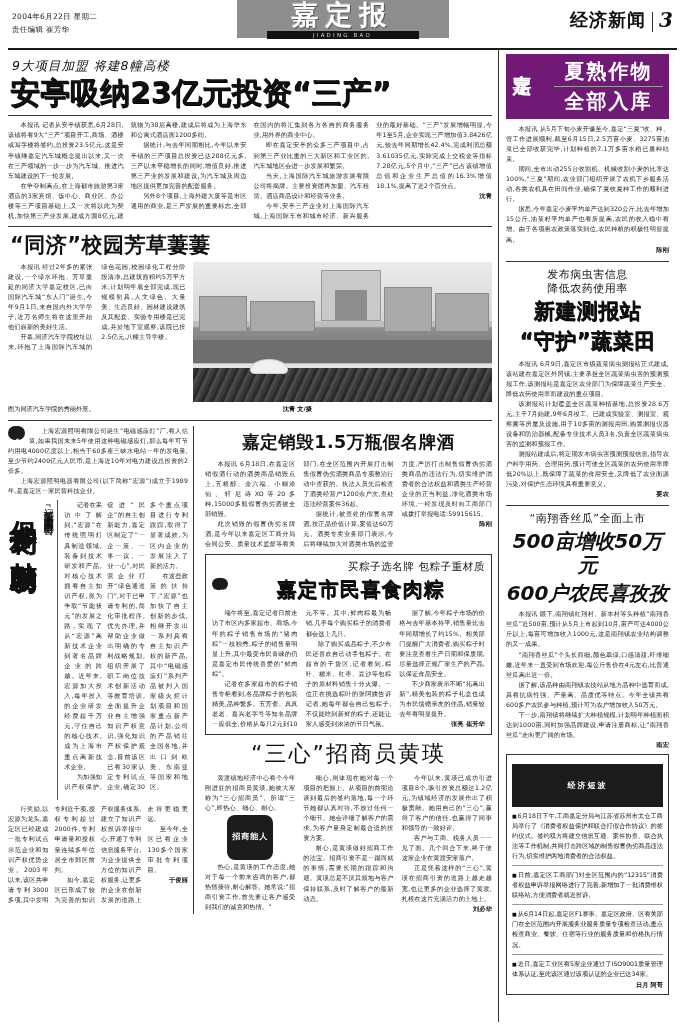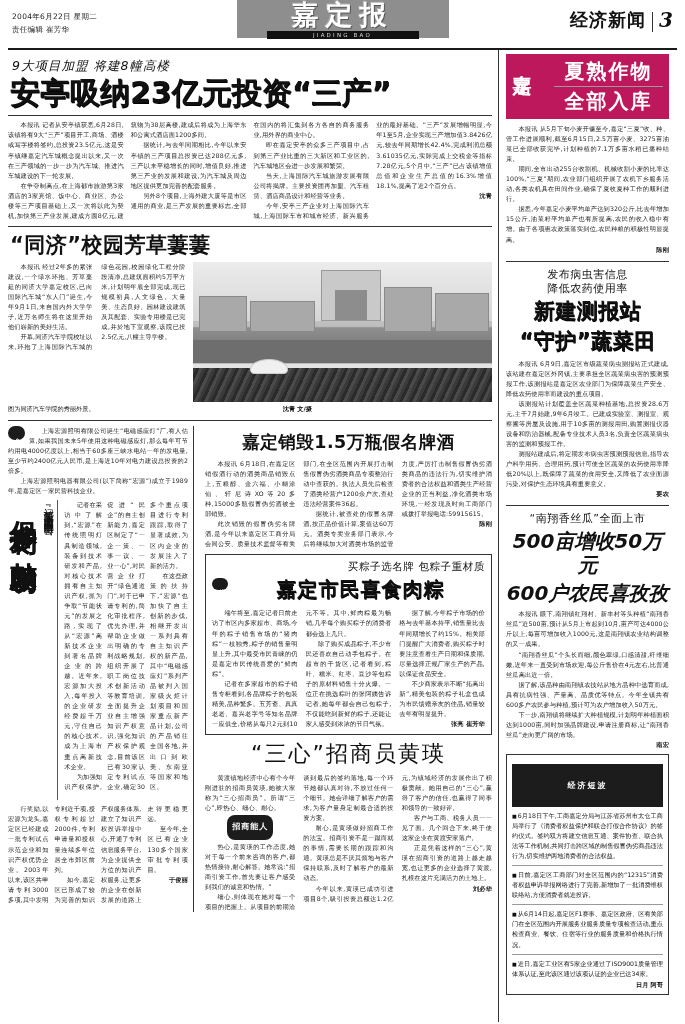--- a/index.html
+++ b/index.html
@@ -90,21 +90,21 @@
   .mid-col { width:292px; padding-left:5px; }
 
   .badge-v {
     width:17px; padding:5px 2px; background:#1c1c1c; color:#fff;
     font-size:8.5px; line-height:1.25; writing-mode:vertical-rl; text-orientation:upright;
     border-radius:9px; letter-spacing:1px; float:left; margin:0 4px 2px 0;
     text-align:center;
   }
   .badge-h {
     display:inline-block; background:#1c1c1c; color:#fff; font-size:8px;
-    padding:6px 5px; border-radius:8px; letter-spacing:1px; font-weight:bold;
+    padding:16px 5px; border-radius:8px; letter-spacing:1px; font-weight:bold;
   }
   .badge-vs {
     width:16px; background:#1c1c1c; color:#fff; font-size:8px; line-height:1.3;
     writing-mode:vertical-rl; text-orientation:upright; border-radius:8px;
     padding:4px 1px; text-align:center; letter-spacing:1px;
   }
   .vert-head-wrap { display:flex; align-items:flex-start; gap:4px; margin-top:4px; height:300px; }
   .vhead {
     writing-mode:vertical-rl; text-orientation:upright;
     font-family:"DejaVu Sans", sans-serif; font-weight:bold;
@@ -121,21 +121,21 @@
   
   .head-m { font-family:"DejaVu Sans", sans-serif; font-weight:bold; font-size:17.5px; letter-spacing:.5px; margin:4px 0 5px 0; text-align:center; }
   .boxed { border:1px solid #333; padding:5px 6px; margin-top:5px; }
   .zongzi-head-row { display:flex; align-items:center; gap:8px; justify-content:center;}
   .kicker-s { font-size:10.5px; letter-spacing:.6px; }
   .head-m2 { font-family:"DejaVu Sans", sans-serif; font-weight:bold; font-size:20px; letter-spacing:1px; text-align:center; margin:2px 0 5px 0; text-shadow:.6px .6px 0 #000;}
   .head-m3 { font-family:"DejaVu Sans", sans-serif; font-size:22px; letter-spacing:2px; text-align:center; margin:4px 0 4px 0; font-weight:500;}
 
   
   .black-head {
-    background:#be185d; color:#fff; display:flex; align-items:stretch; gap:17px;
+    background:#701a75; color:#fff; display:flex; align-items:stretch; gap:17px;
     padding:5px 6px; margin-top:4px;
   }
   .bh-left {
     writing-mode:vertical-rl; text-orientation:upright; font-weight:bold;
     font-size:19px; line-height:1.1; letter-spacing:1px; padding-right:4px;
   }
   .bh-right { flex:1; }
   .bh-right div { font-weight:bold; font-size:20px; letter-spacing:2px; line-height:1.25; text-align:center; }
   .bh-right .sep { border-top:1px solid #9a9a9a; margin:2px 0; height:0; }
   .side-kicker { font-size:11px; text-align:center; letter-spacing:.5px; line-height:1.35; margin:6px 0 2px; }

